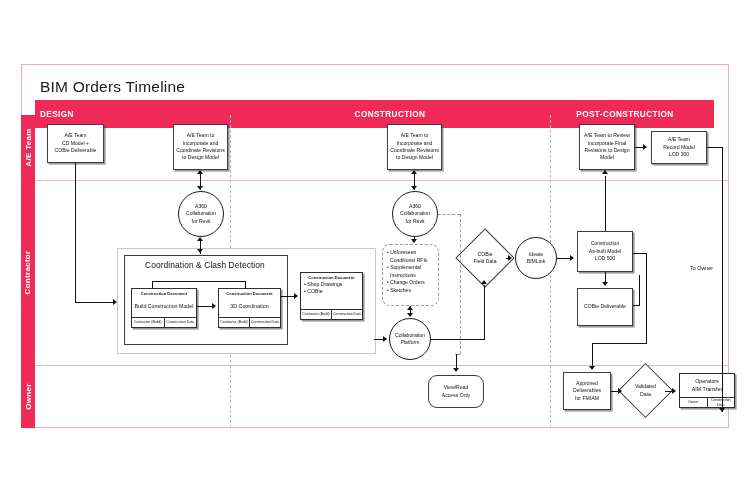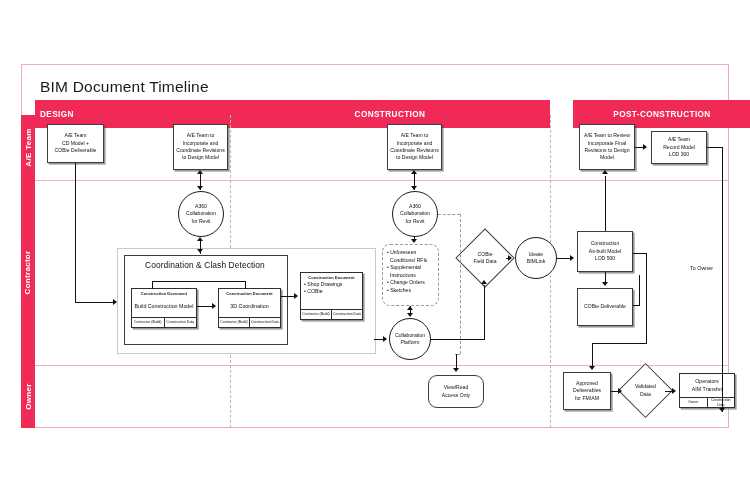--- a/index.html
+++ b/index.html
@@ -21,21 +21,21 @@
   }
 
   
   .phase-band{
     position:absolute;top:100px;height:28px;background:#ef2a56;
     color:#fff;font-size:8.2px;font-weight:bold;letter-spacing:.4px;
     display:flex;align-items:center;box-sizing:border-box;
   }
   #phase-design{left:35px;width:195px;padding-left:5px;justify-content:flex-start;}
   #phase-construction{left:230px;width:320px;justify-content:center;}
-  #phase-postconstruction{left:573px;width:178px;justify-content:center;}
+  #phase-postconstruction{left:536px;width:178px;justify-content:center;}
 
   
   .lane-label{
     position:absolute;left:21px;width:14px;background:#ef2a56;color:#fff;
     display:flex;align-items:center;justify-content:center;
     font-size:8px;font-weight:bold;letter-spacing:.3px;
   }
   .lane-label span{transform:rotate(-90deg);white-space:nowrap;display:block;}
   #lane-ae{top:115px;height:65px;}
   #lane-contractor{top:180px;height:185px;}
@@ -102,21 +102,21 @@
   .lbl{position:absolute;font-size:5.4px;color:#111;}
   .bl{display:block;}
 </style>
 </head>
 <body>
 
 <div id="stage">
 
   <div id="frame"></div>
 
-  <div id="title">BIM Document Timeline</div>
+  <div id="title">BIM Orders Timeline</div>
 
   <div class="phase-band" id="phase-design">DESIGN</div>
   <div class="phase-band" id="phase-construction">CONSTRUCTION</div>
   <div class="phase-band" id="phase-postconstruction">POST-CONSTRUCTION</div>
 
   <div class="lane-label" id="lane-ae">
     <span>A/E Team</span>
   </div>
   <div class="lane-label" id="lane-contractor">
     <span>Contractor</span>

